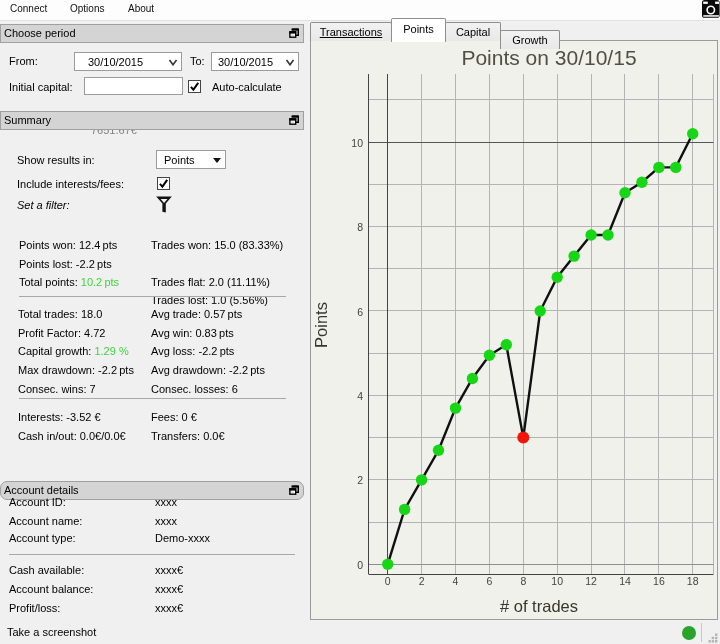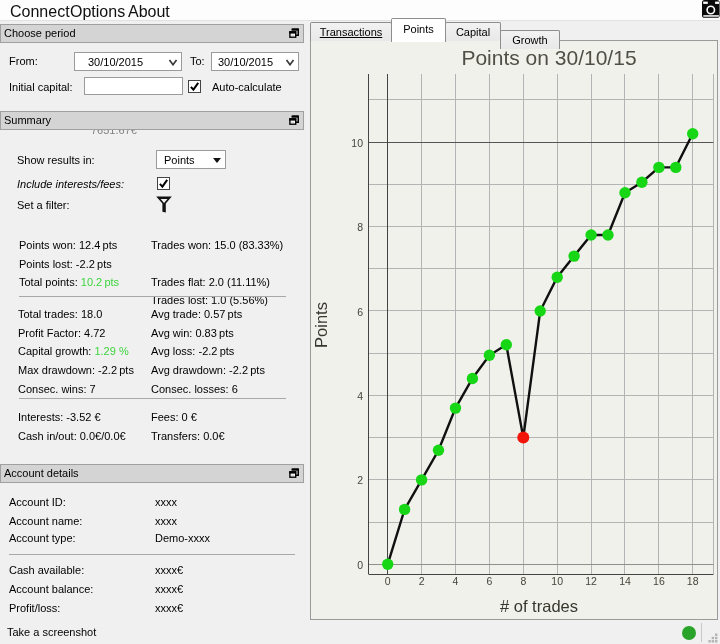--- a/index.html
+++ b/index.html
@@ -1,21 +1,21 @@
 <!DOCTYPE html>
 <html><head>
 <meta charset="utf-8">
 <style>
   html,body{margin:0;padding:0;}
   body{width:720px;height:644px;overflow:hidden;background:#f0f0f0;
        font-family:"Liberation Sans",sans-serif;font-size:11px;color:#000;}
   .abs{position:absolute;}
   
   #menubar{left:0;top:0;width:720px;height:20px;background:#fdfdfd;border-bottom:1px solid #e2e2e2;}
-  .mitem{position:absolute;top:3px;font-size:16px;color:#101010;}
+  .mitem{position:absolute;top:3px;font-size:10px;color:#101010;}
   
   .hdr{left:0;width:299px;height:17px;background:#d4d4d4;border:1px solid #a0a0a0;
        line-height:17px;padding-left:3px;color:#000;}
   .flicon{position:absolute;right:4px;top:3px;width:10px;height:10px;}
   
   .combo{position:absolute;background:#fff;border:1px solid #9b9b9b;}
   .ctext{position:absolute;left:9px;top:0;line-height:16px;}
   .lbl{position:absolute;white-space:nowrap;}
   .sep{position:absolute;height:1px;background:#a8a8a8;}
   .cb{position:absolute;width:11px;height:11px;background:#fff;border:1px solid #444;}
@@ -87,27 +87,27 @@
       </g>
     </svg>
 </div>
 <div class="lbl" style="left:17px;top:154px;">Show results in:</div>
 <div class="combo" style="left:156px;top:150px;width:68px;height:17px;">
   <div class="ctext" style="left:7px;top:1px;">Points</div>
   <svg style="position:absolute;right:4px;top:7px;" width="8" height="5" viewBox="0 0 8 5">
       <path d="M0 0 H8 L4 5 Z" fill="#111"></path>
     </svg>
 </div>
-<div class="lbl" style="left:17px;top:178px;font-style:italic;">Include interests/fees:</div>
+<div class="lbl" style="left:17px;top:178px;">Include interests/fees:</div>
 <div class="cb" style="left:157px;top:177px;">
   <svg width="11" height="11" viewBox="0 0 11 11">
       <path d="M1.9 5.9 L4.4 8.6 L9.2 1.9" fill="none" stroke="#000" stroke-width="2"></path>
     </svg>
 </div>
-<div class="lbl" style="left:17px;top:199px;">Set a filter:</div>
+<div class="lbl" style="left:17px;top:199px;font-style:italic;">Set a filter:</div>
 <svg class="abs" style="left:156px;top:196px;" width="16" height="17" viewBox="0 0 16 17">
   <path fill="#111" fill-rule="evenodd" d="M0.2 0.5 H15.8 L9.8 7.6 V16.4 L6.4 15.7 V7.6 Z M4.6 2.9 H11.5 L8.05 7.0 Z"></path>
 </svg>
 
 <div class="lbl" style="left:19px;top:239px;">Points won: 12.4 pts</div>
 <div class="lbl" style="left:151px;top:239px;">Trades won: 15.0 (83.33%)</div>
 <div class="lbl" style="left:19px;top:258px;">Points lost: -2.2 pts</div>
 <div class="lbl" style="left:151px;top:258px;margin-top:36px;">Trades lost: 1.0 (5.56%)</div>
 <div class="lbl" style="left:19px;top:276px;">Total points: <span style="color:#3ed43e">10.2 pts</span></div>
 <div class="lbl" style="left:151px;top:276px;">Trades flat: 2.0 (11.11%)</div>
@@ -121,21 +121,21 @@
 <div class="lbl" style="left:18px;top:364px;">Max drawdown: -2.2 pts</div>
 <div class="lbl" style="left:151px;top:364px;">Avg drawdown: -2.2 pts</div>
 <div class="lbl" style="left:18px;top:383px;">Consec. wins: 7</div>
 <div class="lbl" style="left:151px;top:383px;">Consec. losses: 6</div>
 <div class="sep" style="left:19px;top:398px;width:267px;"></div>
 <div class="lbl" style="left:18px;top:411px;">Interests: -3.52 €</div>
 <div class="lbl" style="left:151px;top:411px;">Fees: 0 €</div>
 <div class="lbl" style="left:18px;top:430px;">Cash in/out: 0.0€/0.0€</div>
 <div class="lbl" style="left:151px;top:430px;">Transfers: 0.0€</div>
 
-<div class="abs hdr" style="top:464px;">Account details
+<div class="abs hdr" style="top:481px;border-radius:7px;">Account details
   <svg class="flicon" viewBox="0 0 10 10">
       <g>
         <path d="M3.2 1.2 H9.3 V7.3 H6.8" fill="none" stroke="#000" stroke-width="1.5"></path>
         <rect x="2.5" y="0.5" width="6.9" height="2.2" fill="#000"></rect>
         <rect x="0.9" y="3.9" width="5.8" height="5.3" fill="#fff" stroke="#000" stroke-width="1.4"></rect>
         <rect x="0.2" y="3.2" width="7" height="2.4" fill="#000"></rect>
         <line x1="1.8" y1="7.2" x2="5.4" y2="7.2" stroke="#bbb" stroke-width="0.8"></line>
       </g>
     </svg>
 </div>

